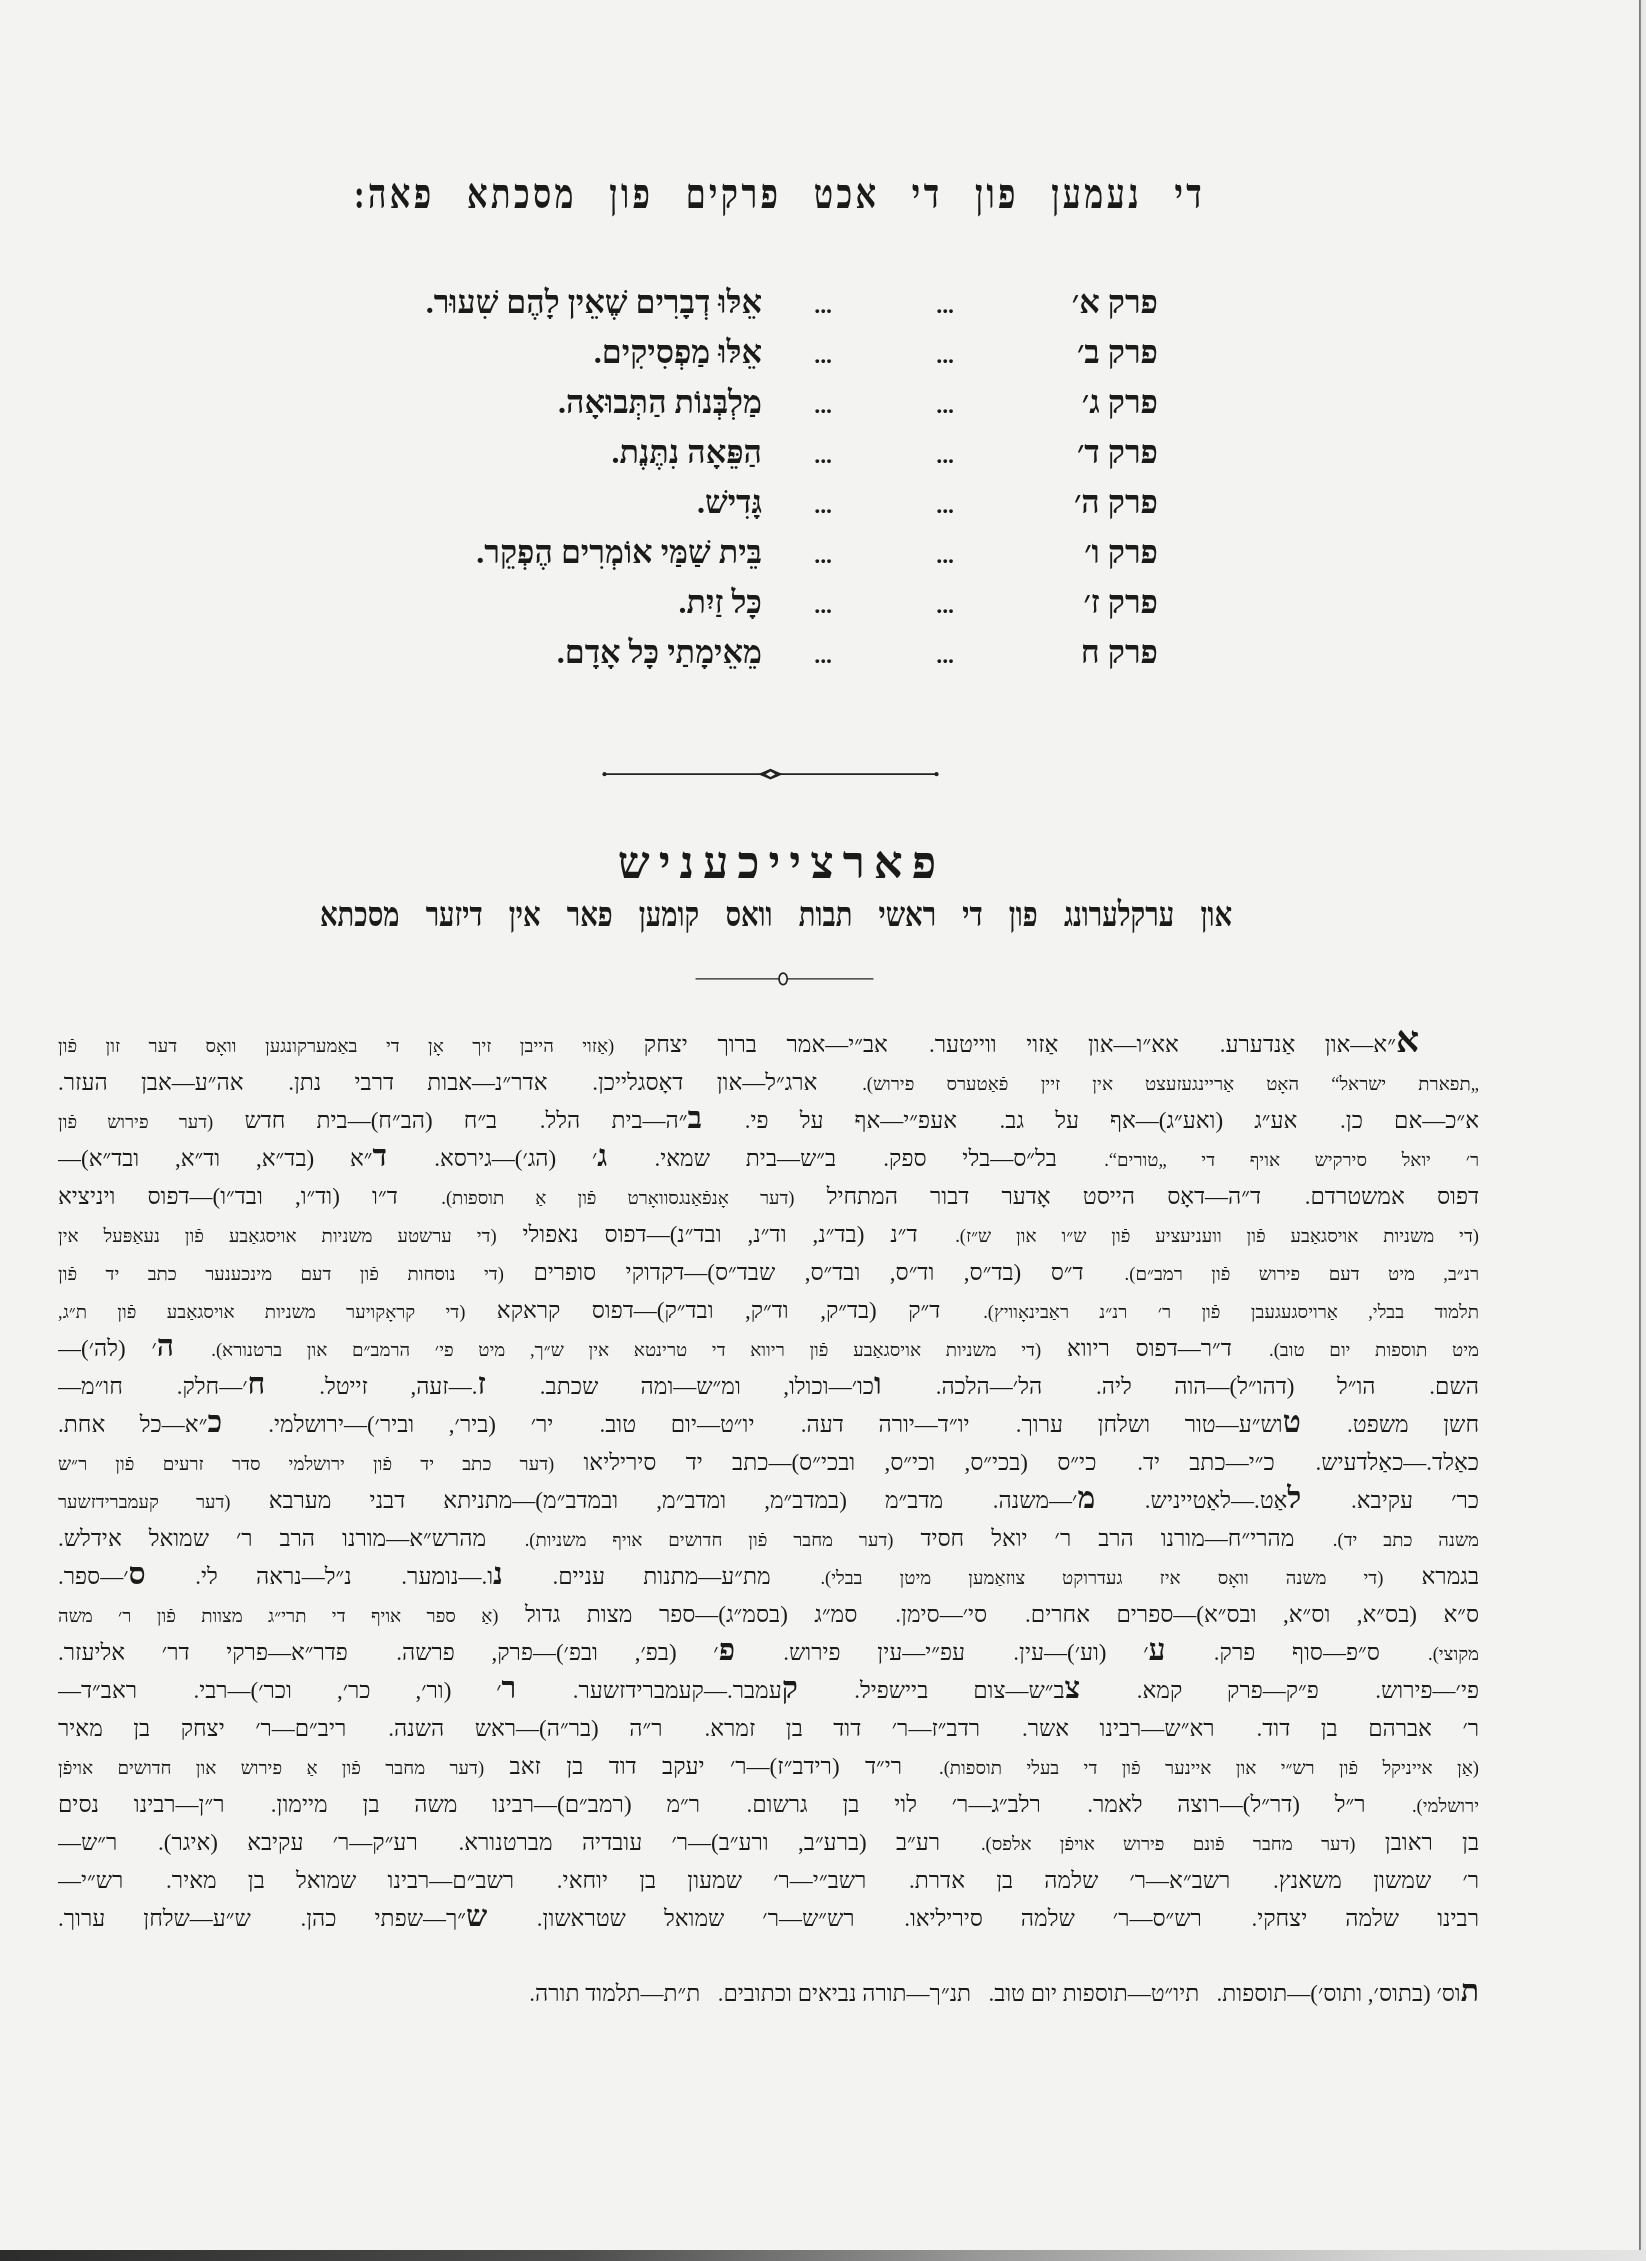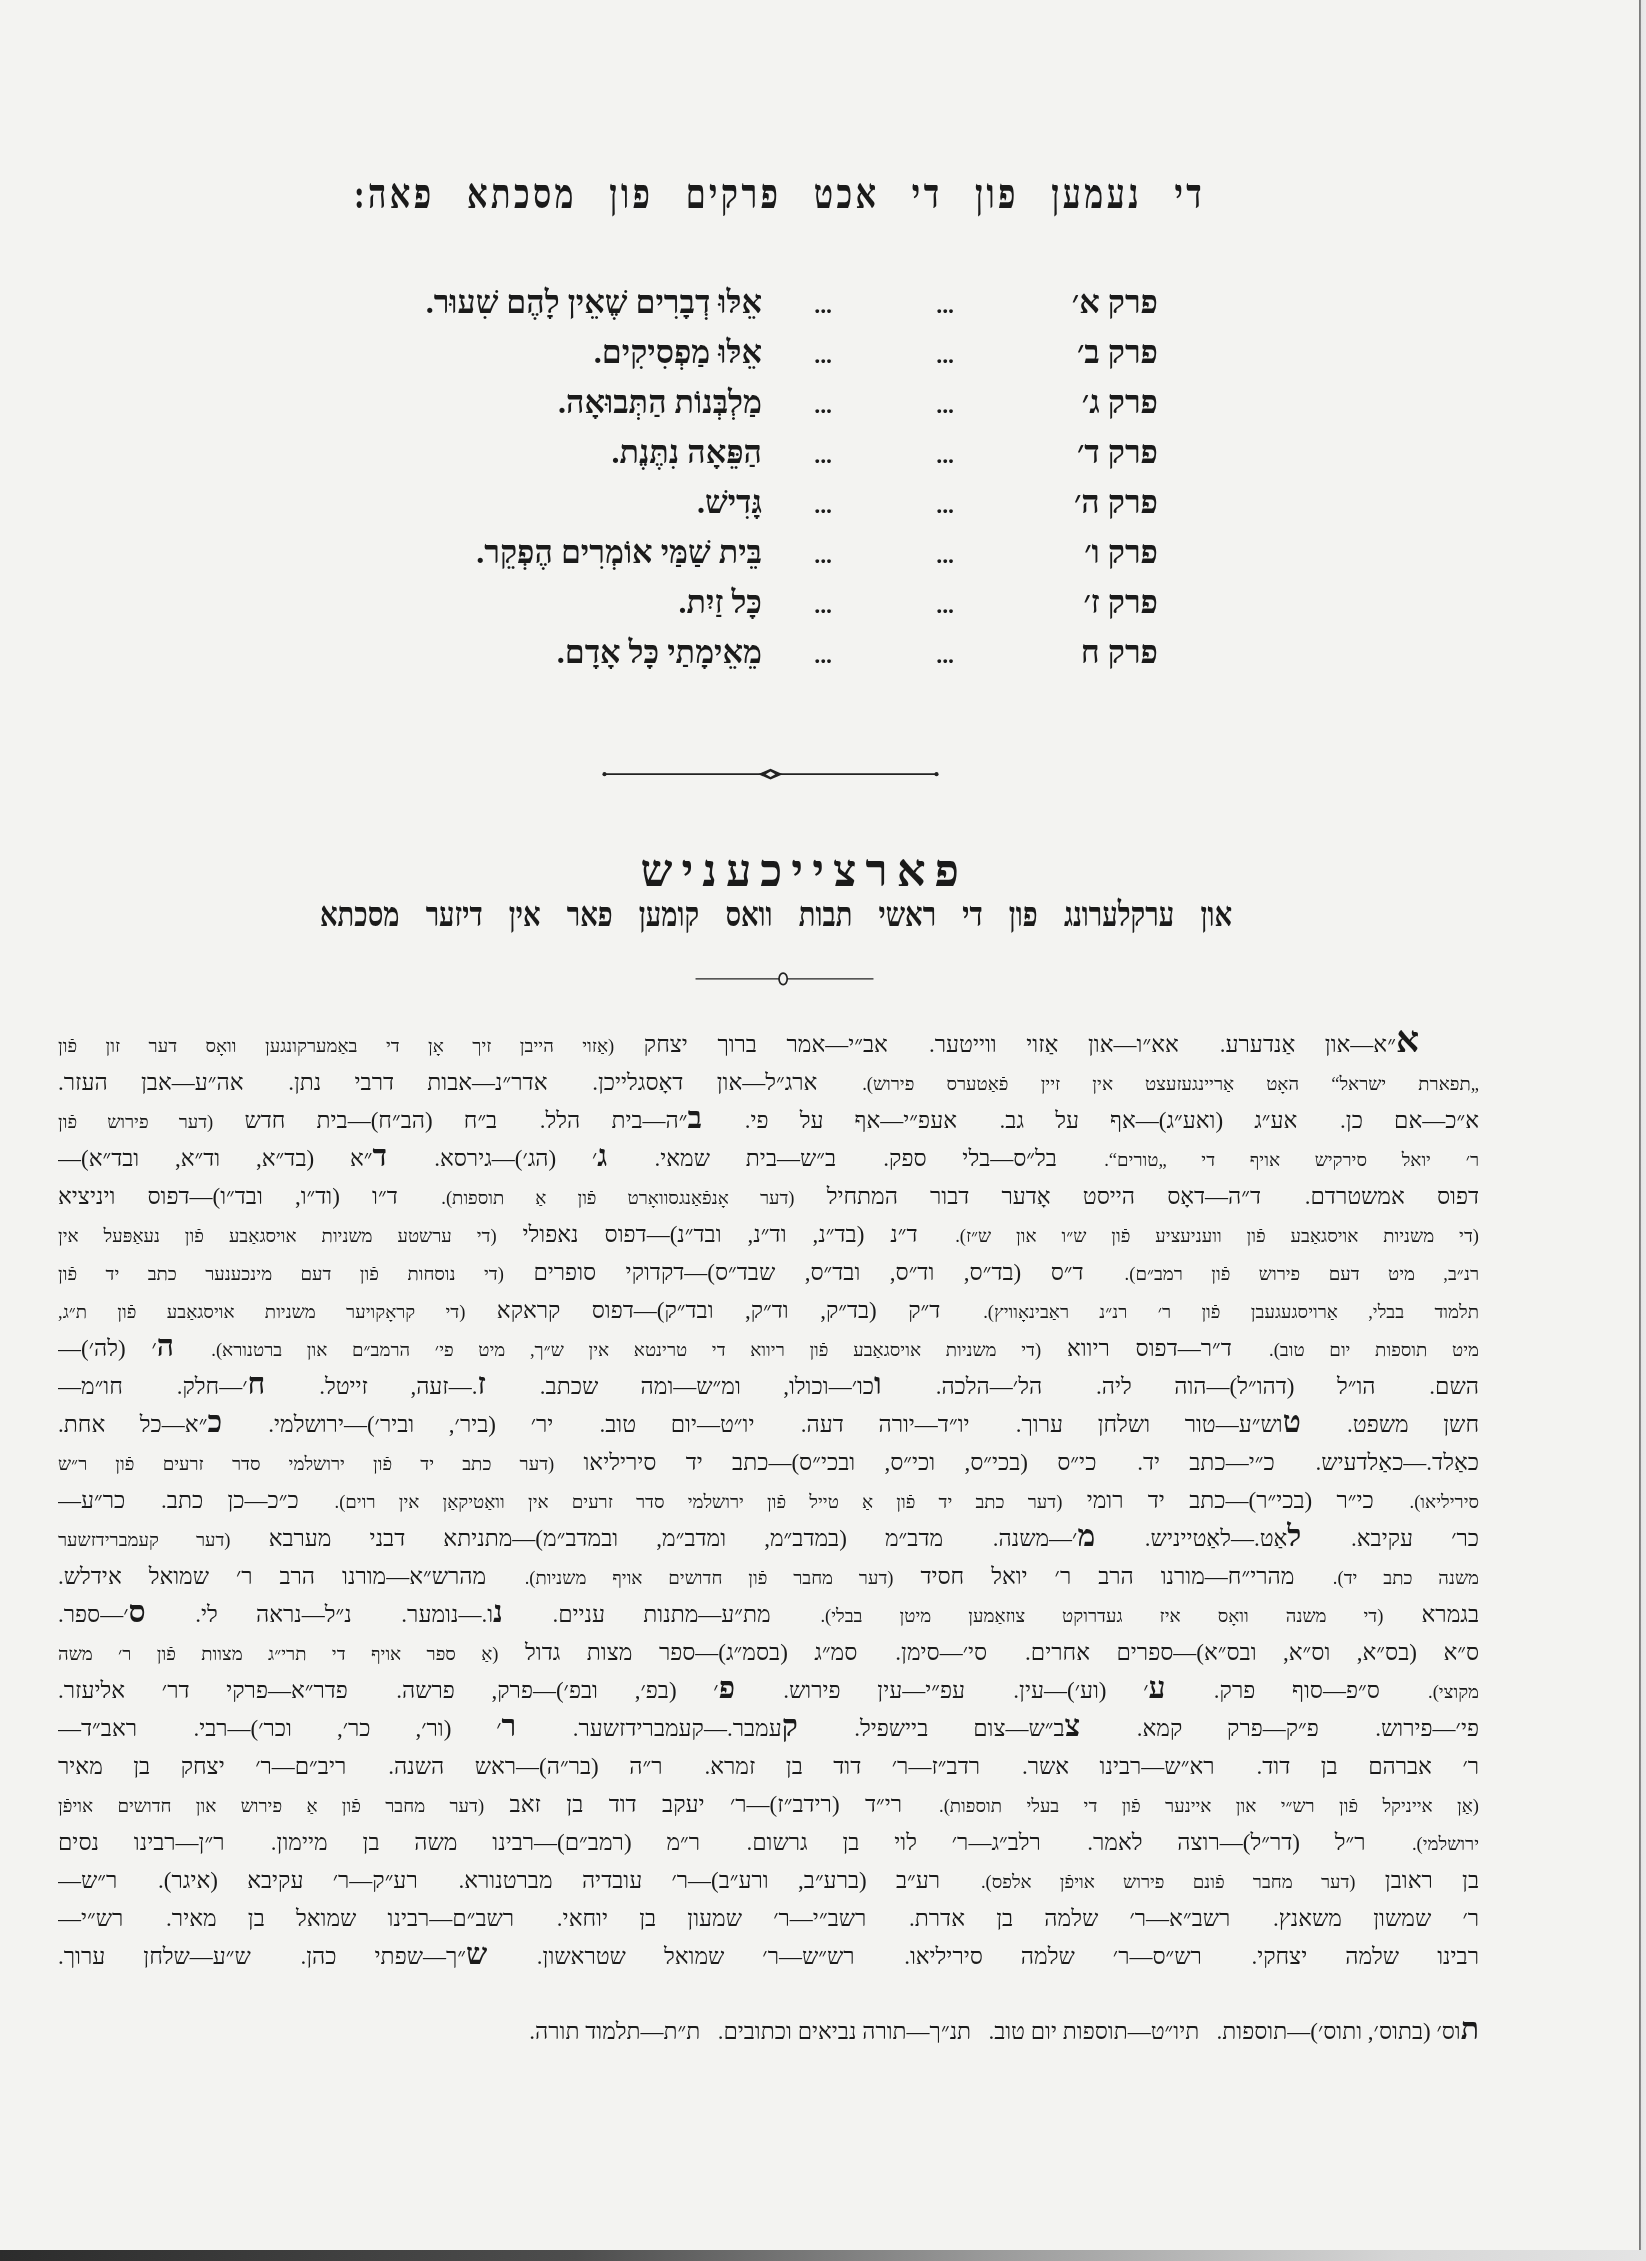--- a/index.html
+++ b/index.html
@@ -33,23 +33,23 @@
     font-size: 32px; font-weight: bold;
   }
   .ch-row span { position: absolute; top: 0; white-space: nowrap; }
   .ch-label { right: 488px; }
   .ch-lead1 { right: 693px; letter-spacing: -2.1px; font-weight: normal; }
   .ch-lead2 { right: 815px; letter-spacing: -2.1px; font-weight: normal; }
   .ch-name  { right: 884px; }
 
   .divider1 { position: absolute; left: 602px; top: 768px; width: 337px; height: 12.3px; }
   .index-title {
-    position: absolute; left: 599px; top: 837px; width: 357px; margin: 12px;
+    position: absolute; left: 599px; top: 837px; width: 357px; margin: 4px;
     font-size: 45px; line-height: 45px; font-weight: bold; letter-spacing: 9px;
-    text-align: right; white-space: nowrap;
+    text-align: center; white-space: nowrap;
   }
   .index-subtitle {
     position: absolute; left: 320px; top: 904px; width: 912px; margin: 0;
     font-size: 27.4px; line-height: 27.4px; font-weight: bold;
     text-align: justify; text-align-last: justify;
     transform: scaleY(1.25); transform-origin: 50% 84.65%;
   }
   .divider2 { position: absolute; left: 694px; top: 972px; width: 181px; height: 13.7px; }
 
   .index-body { position: absolute; left: 58px; top: 1026px; width: 1421px; }
@@ -150,21 +150,20 @@
       <div class="line"><span class="seg seg-n">א״כ—אם כן.  אע״ג (ואע״ג)—אף על גב.  אעפ״י—אף על פי.  </span><span class="seg seg-b">ב</span><span class="seg seg-n">״ה—בית הלל.  ב״ח (הב״ח)—בית חדש </span><span class="seg seg-s">(דער פירוש פֿון</span></div>
       <div class="line"><span class="seg seg-s">ר׳ יואל סירקיש אויף די „טורים“.</span><span class="seg seg-n">  בל״ס—בלי ספק.  ב״ש—בית שמאי.  </span><span class="seg seg-b">ג</span><span class="seg seg-n">׳ (הג׳)—גירסא.  </span><span class="seg seg-b">ד</span><span class="seg seg-n">״א (בד״א, וד״א, ובד״א)—</span></div>
       <div class="line"><span class="seg seg-n">דפוס אמשטרדם.  ד״ה—דאָס הייסט אָדער דבור המתחיל </span><span class="seg seg-s">(דער אָנפֿאַנגסוואָרט פֿון אַ תוספות).</span><span class="seg seg-n">  ד״ו (וד״ו, ובד״ו)—דפוס ויניציא</span></div>
       <div class="line"><span class="seg seg-s">(די משניות אויסגאַבע פֿון וועניעציע פֿון ש״ו און ש״ז).</span><span class="seg seg-n">  ד״נ (בד״נ, וד״נ, ובד״נ)—דפוס נאפולי </span><span class="seg seg-s">(די ערשטע משניות אויסגאַבע פֿון נעאַפּעל אין</span></div>
       <div class="line"><span class="seg seg-s">רנ״ב, מיט דעם פירוש פֿון רמב״ם).</span><span class="seg seg-n">  ד״ס (בד״ס, וד״ס, ובד״ס, שבד״ס)—דקדוקי סופרים </span><span class="seg seg-s">(די נוסחות פֿון דעם מינכענער כתב יד פֿון</span></div>
       <div class="line"><span class="seg seg-s">תלמוד בבלי, אַרויסגעגעבן פֿון ר׳ רנ״נ ראַבינאָוויץ).</span><span class="seg seg-n">  ד״ק (בד״ק, וד״ק, ובד״ק)—דפוס קראקא </span><span class="seg seg-s">(די קראָקויער משניות אויסגאַבע פֿון ת״ג,</span></div>
       <div class="line"><span class="seg seg-s">מיט תוספות יום טוב).</span><span class="seg seg-n">  ד״ר—דפוס ריווא </span><span class="seg seg-s">(די משניות אויסגאַבע פֿון ריווא די טרינטא אין ש״ך, מיט פי׳ הרמב״ם און ברטנורא).</span><span class="seg seg-n">  </span><span class="seg seg-b">ה</span><span class="seg seg-n">׳ (לה׳)—</span></div>
       <div class="line"><span class="seg seg-n">השם.  הו״ל (דהו״ל)—הוה ליה.  הל׳—הלכה.  </span><span class="seg seg-b">ו</span><span class="seg seg-n">כו׳—וכולו, ומ״ש—ומה שכתב.  </span><span class="seg seg-b">ז</span><span class="seg seg-n">.—זעה, זייטל.  </span><span class="seg seg-b">ח</span><span class="seg seg-n">׳—חלק.  חו״מ—</span></div>
       <div class="line"><span class="seg seg-n">חשן משפט.  </span><span class="seg seg-b">ט</span><span class="seg seg-n">וש״ע—טור ושלחן ערוך.  יו״ד—יורה דעה.  יו״ט—יום טוב.  יר׳ (ביר׳, וביר׳)—ירושלמי.  </span><span class="seg seg-b">כ</span><span class="seg seg-n">״א—כל אחת.</span></div>
       <div class="line"><span class="seg seg-n">כאַלד.—כאַלדעיש.  כ״י—כתב יד.  כי״ס (בכי״ס, וכי״ס, ובכי״ס)—כתב יד סיריליאו </span><span class="seg seg-s">(דער כתב יד פֿון ירושלמי סדר זרעים פֿון ר״ש</span></div>
-      <div class="line"><span class="seg seg-s">סיריליאו).</span><span class="seg seg-n">  כי״ר (בכי״ר)—כתב יד רומי </span><span class="seg seg-s">(דער כתב יד פֿון אַ טייל פֿון ירושלמי סדר זרעים אין וואַטיקאַן אין רוים).</span><span class="seg seg-n">  כ״כ—כן כתב.  כר״ע—</span></div>
       <div class="line"><span class="seg seg-n">כר׳ עקיבא.  </span><span class="seg seg-b">ל</span><span class="seg seg-n">אַט.—לאַטייניש.  </span><span class="seg seg-b">מ</span><span class="seg seg-n">׳—משנה.  מדב״מ (במדב״מ, ומדב״מ, ובמדב״מ)—מתניתא דבני מערבא </span><span class="seg seg-s">(דער קעמברידזשער</span></div>
       <div class="line"><span class="seg seg-s">משנה כתב יד).</span><span class="seg seg-n">  מהרי״ח—מורנו הרב ר׳ יואל חסיד </span><span class="seg seg-s">(דער מחבר פֿון חדושים אויף משניות).</span><span class="seg seg-n">  מהרש״א—מורנו הרב ר׳ שמואל אידלש.</span></div>
       <div class="line"><span class="seg seg-n">בגמרא </span><span class="seg seg-s">(די משנה וואָס איז געדרוקט צוזאַמען מיטן בבלי).</span><span class="seg seg-n">  מת״ע—מתנות עניים.  </span><span class="seg seg-b">נ</span><span class="seg seg-n">ו.—נומער.  נ״ל—נראה לי.  </span><span class="seg seg-b">ס</span><span class="seg seg-n">׳—ספר.</span></div>
       <div class="line"><span class="seg seg-n">ס״א (בס״א, וס״א, ובס״א)—ספרים אחרים.  סי׳—סימן.  סמ״ג (בסמ״ג)—ספר מצות גדול </span><span class="seg seg-s">(אַ ספר אויף די תרי״ג מצוות פֿון ר׳ משה</span></div>
       <div class="line"><span class="seg seg-s">מקוצי).</span><span class="seg seg-n">  ס״פ—סוף פרק.  </span><span class="seg seg-b">ע</span><span class="seg seg-n">׳ (וע׳)—עין.  עפ״י—עין פירוש.  </span><span class="seg seg-b">פ</span><span class="seg seg-n">׳ (בפ׳, ובפ׳)—פרק, פרשה.  פדר״א—פרקי דר׳ אליעזר.</span></div>
       <div class="line"><span class="seg seg-n">פי׳—פירוש.  פ״ק—פרק קמא.  </span><span class="seg seg-b">צ</span><span class="seg seg-n">ב״ש—צום ביישפיל.  </span><span class="seg seg-b">ק</span><span class="seg seg-n">עמבר.—קעמברידזשער.  </span><span class="seg seg-b">ר</span><span class="seg seg-n">׳ (ור׳, כר׳, וכר׳)—רבי.  ראב״ד—</span></div>
       <div class="line"><span class="seg seg-n">ר׳ אברהם בן דוד.  רא״ש—רבינו אשר.  רדב״ז—ר׳ דוד בן זמרא.  ר״ה (בר״ה)—ראש השנה.  ריב״ם—ר׳ יצחק בן מאיר</span></div>
       <div class="line"><span class="seg seg-s">(אַן אייניקל פֿון רש״י און איינער פֿון די בעלי תוספות).</span><span class="seg seg-n">  רי״ד (רידב״ז)—ר׳ יעקב דוד בן זאב </span><span class="seg seg-s">(דער מחבר פֿון אַ פירוש און חדושים אויפֿן</span></div>
       <div class="line"><span class="seg seg-s">ירושלמי).</span><span class="seg seg-n">  ר״ל (דר״ל)—רוצה לאמר.  רלב״ג—ר׳ לוי בן גרשום.  ר״מ (רמב״ם)—רבינו משה בן מיימון.  ר״ן—רבינו נסים</span></div>
       <div class="line"><span class="seg seg-n">בן ראובן </span><span class="seg seg-s">(דער מחבר פֿונם פירוש אויפֿן אלפס).</span><span class="seg seg-n">  רע״ב (ברע״ב, ורע״ב)—ר׳ עובדיה מברטנורא.  רע״ק—ר׳ עקיבא (איגר).  ר״ש—</span></div>

